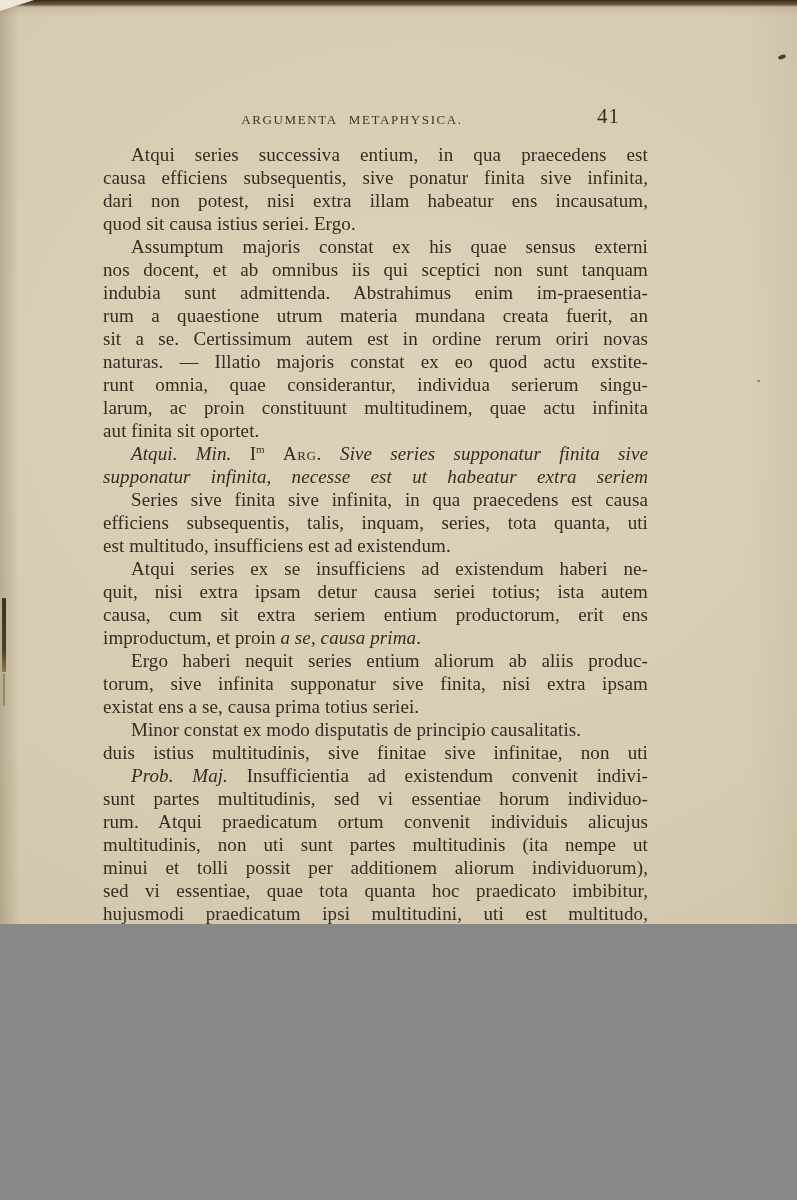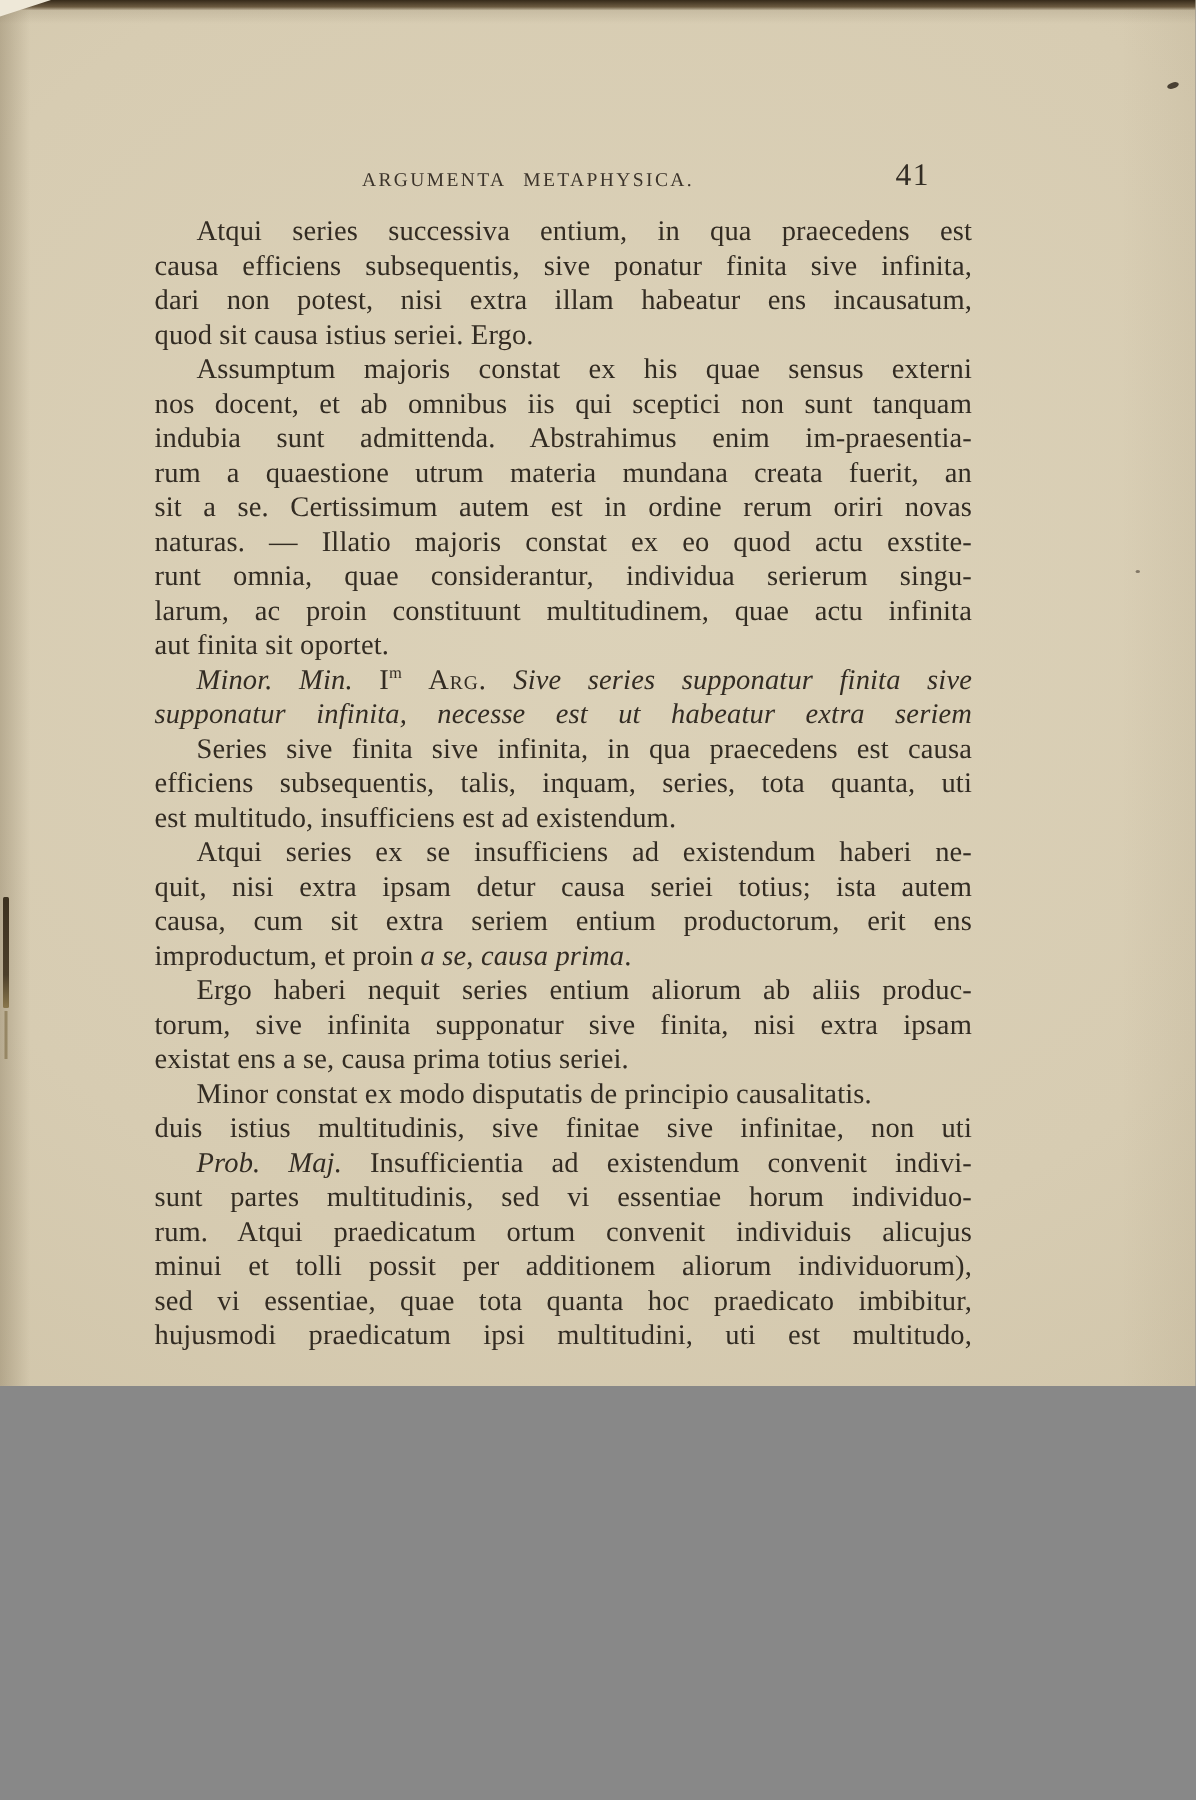--- a/index.html
+++ b/index.html
@@ -68,21 +68,21 @@
         <div class="line"><span class="s-r">nos docent, et ab omnibus iis qui sceptici non sunt tanquam</span></div>
         <div class="line"><span class="s-r">indubia sunt admittenda. Abstrahimus enim im-praesentia-</span></div>
         <div class="line"><span class="s-r">rum a quaestione utrum materia mundana creata fuerit, an</span></div>
         <div class="line"><span class="s-r">sit a se. Certissimum autem est in ordine rerum oriri novas</span></div>
         <div class="line"><span class="s-r">naturas. — Illatio majoris constat ex eo quod actu exstite-</span></div>
         <div class="line"><span class="s-r">runt omnia, quae considerantur, individua serierum singu-</span></div>
         <div class="line"><span class="s-r">larum, ac proin constituunt multitudinem, quae actu infinita</span></div>
         <div class="line end"><span class="s-r">aut finita sit oportet.</span></div>
       </div>
       <div>
-        <div class="line first"><span class="s-i">Minor. Min. </span><span class="s-r">I</span><span class="s-sup">m</span><span class="s-r"> </span><span class="s-sc">Arg.</span><span class="s-r"> </span><span class="s-i">Sive series supponatur finita sive</span></div>
+        <div class="line first"><span class="s-i">Atqui. Min. </span><span class="s-r">I</span><span class="s-sup">m</span><span class="s-r"> </span><span class="s-sc">Arg.</span><span class="s-r"> </span><span class="s-i">Sive series supponatur finita sive</span></div>
         <div class="line"><span class="s-i">supponatur infinita, necesse est ut habeatur extra seriem</span></div>
       </div>
       <div>
         <div class="line first"><span class="s-r">Series sive finita sive infinita, in qua praecedens est causa</span></div>
         <div class="line"><span class="s-r">efficiens subsequentis, talis, inquam, series, tota quanta, uti</span></div>
         <div class="line end"><span class="s-r">est multitudo, insufficiens est ad existendum.</span></div>
       </div>
       <div>
         <div class="line first"><span class="s-r">Atqui series ex se insufficiens ad existendum haberi ne-</span></div>
         <div class="line"><span class="s-r">quit, nisi extra ipsam detur causa seriei totius; ista autem</span></div>
@@ -95,20 +95,21 @@
         <div class="line end"><span class="s-r">existat ens a se, causa prima totius seriei.</span></div>
       </div>
       <div>
         <div class="line first end"><span class="s-r">Minor constat ex modo disputatis de principio causalitatis.</span></div>
       </div>
       <div>
         <div class="line"><span class="s-r">duis istius multitudinis, sive finitae sive infinitae, non uti</span></div>
         <div class="line first"><span class="s-i">Prob. Maj.</span><span class="s-r"> Insufficientia ad existendum convenit indivi-</span></div>
         <div class="line"><span class="s-r">sunt partes multitudinis, sed vi essentiae horum individuo-</span></div>
         <div class="line"><span class="s-r">rum. Atqui praedicatum ortum convenit individuis alicujus</span></div>
+        <div class="line"><span class="s-r">multitudinis, non uti sunt partes multitudinis (ita nempe ut</span></div>
         <div class="line"><span class="s-r">minui et tolli possit per additionem aliorum individuorum),</span></div>
         <div class="line"><span class="s-r">sed vi essentiae, quae tota quanta hoc praedicato imbibitur,</span></div>
         <div class="line"><span class="s-r">hujusmodi praedicatum ipsi multitudini, uti est multitudo,</span></div>
       </div>
     </div>
 
   <div class="footnote">
       <div>
         <div class="line"><span class="s-r">collective sumptarum constituunt multitudinem vel finitam vel infinitam,</span></div>
         <div class="line"><span class="s-r">haud secus atque individua singularum specierum, quarum aliae aliis ortum</span></div>

